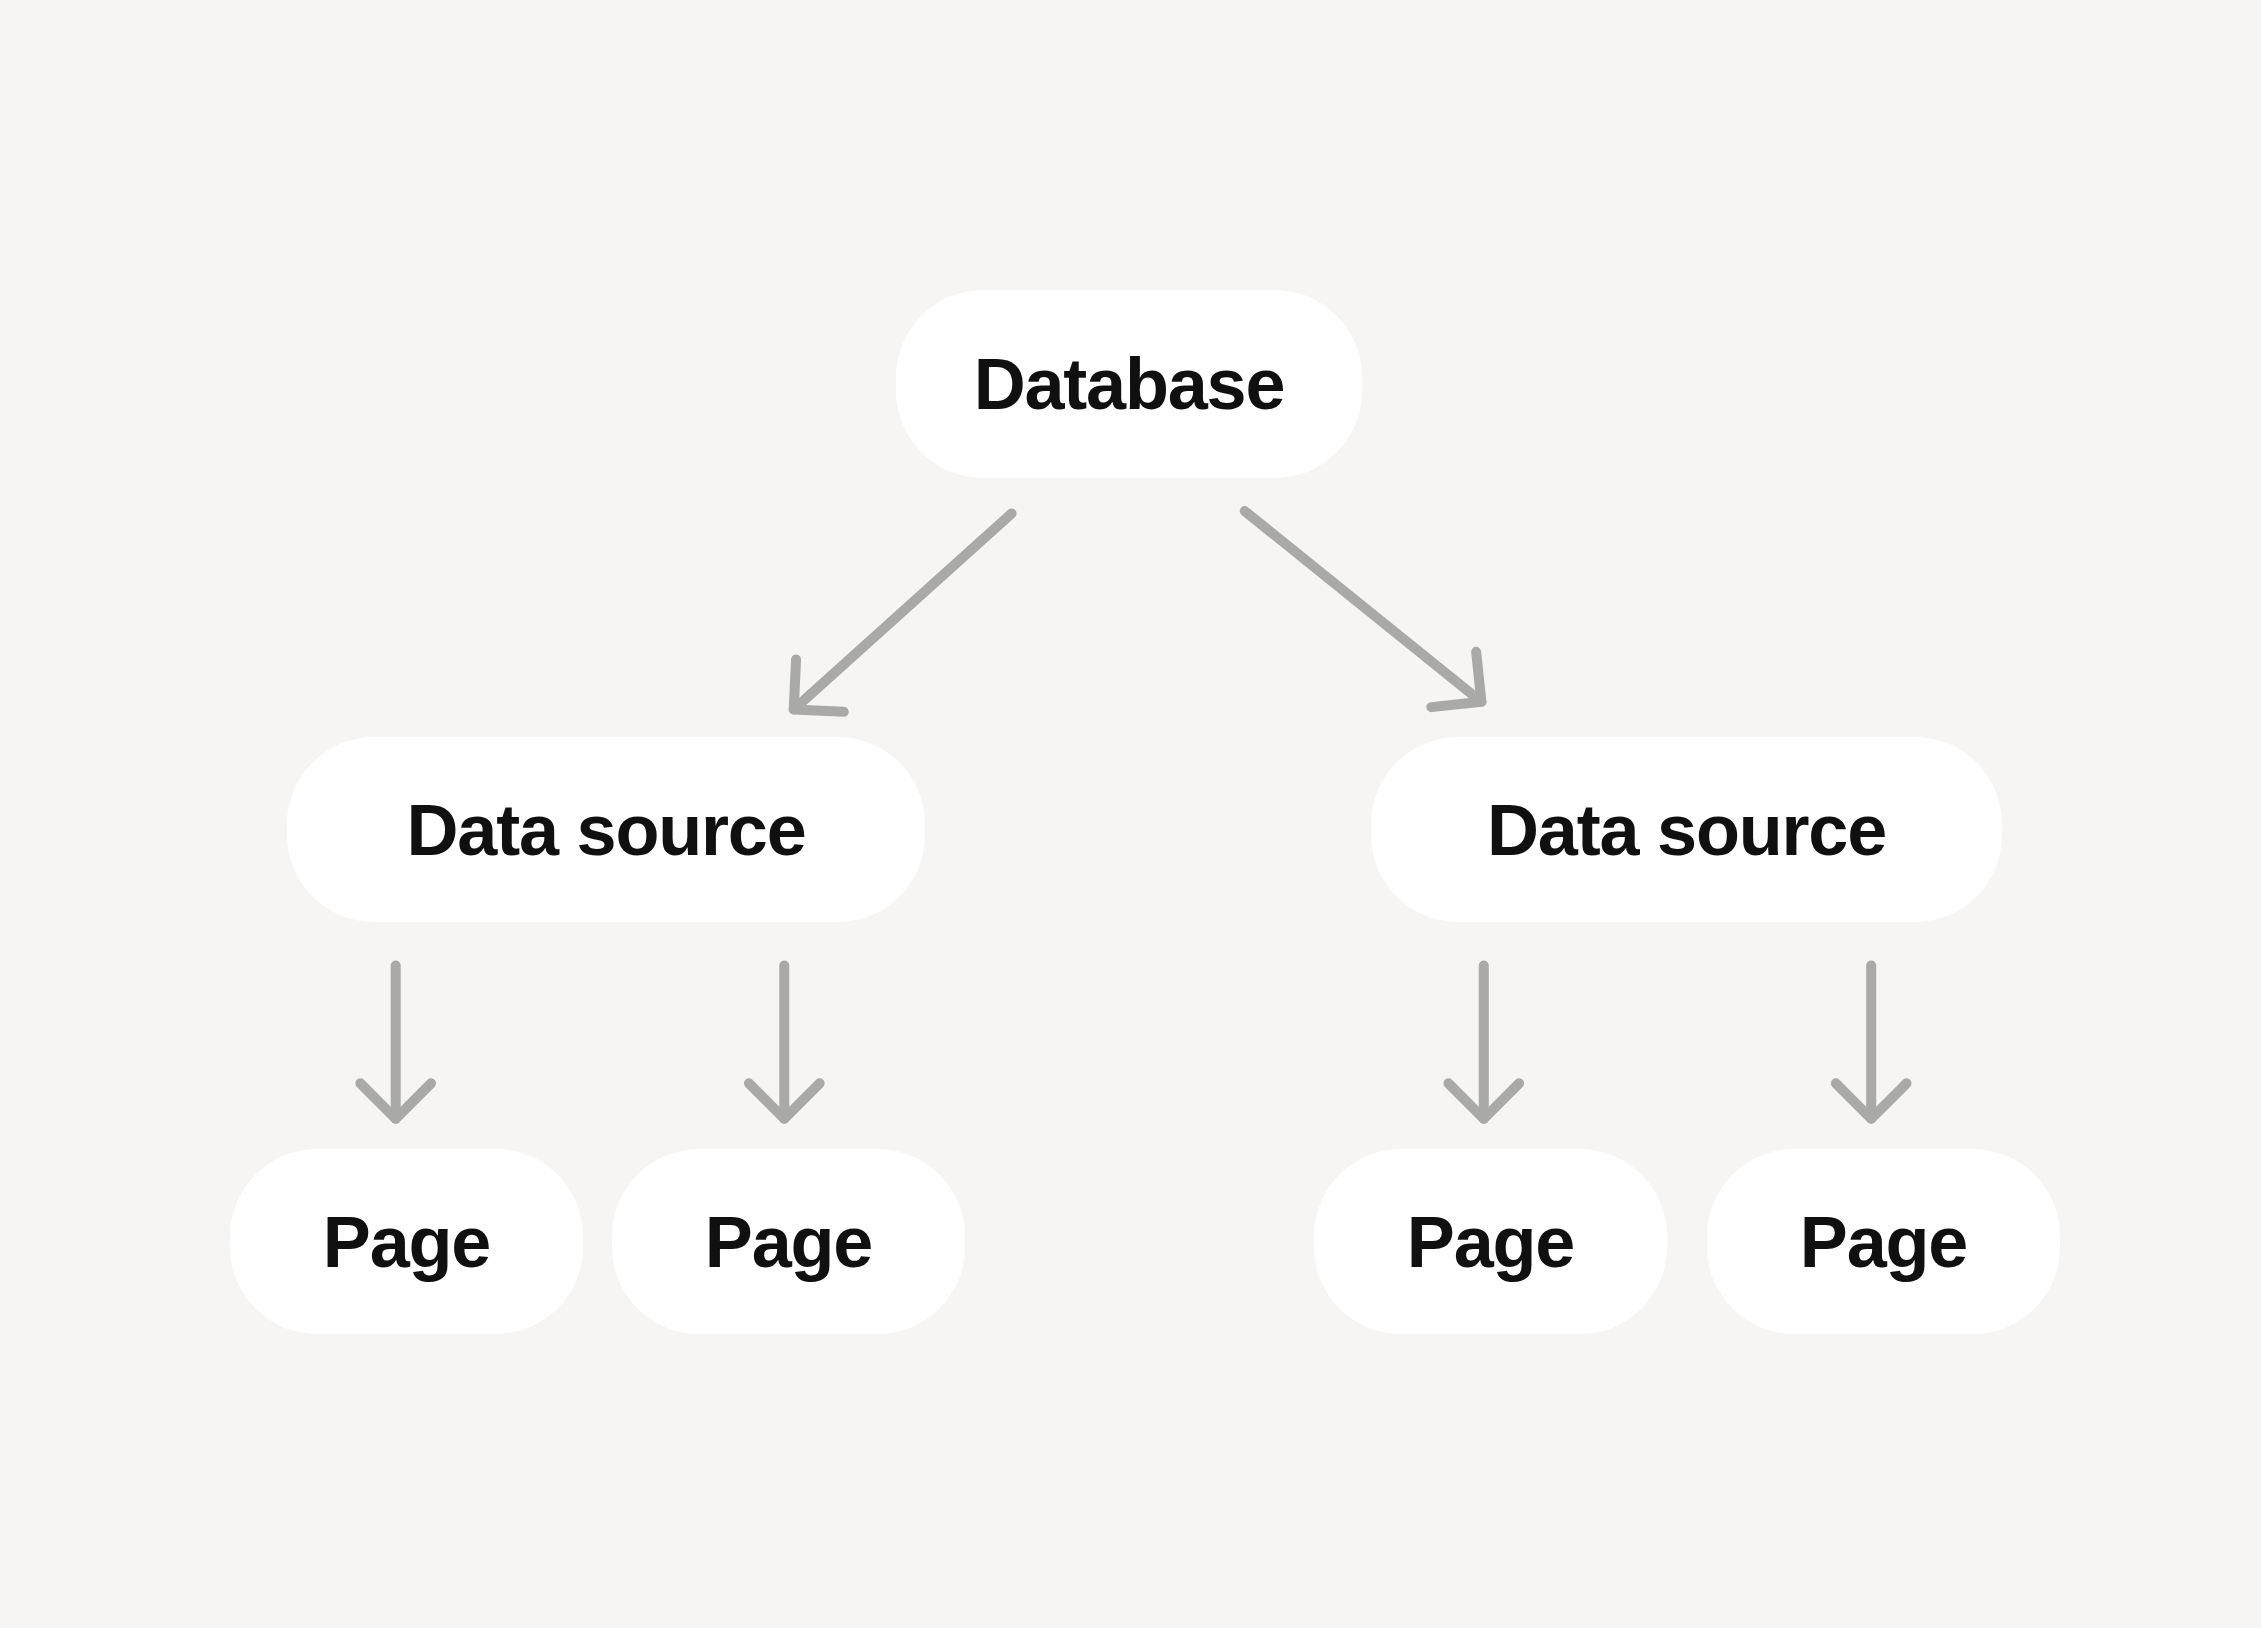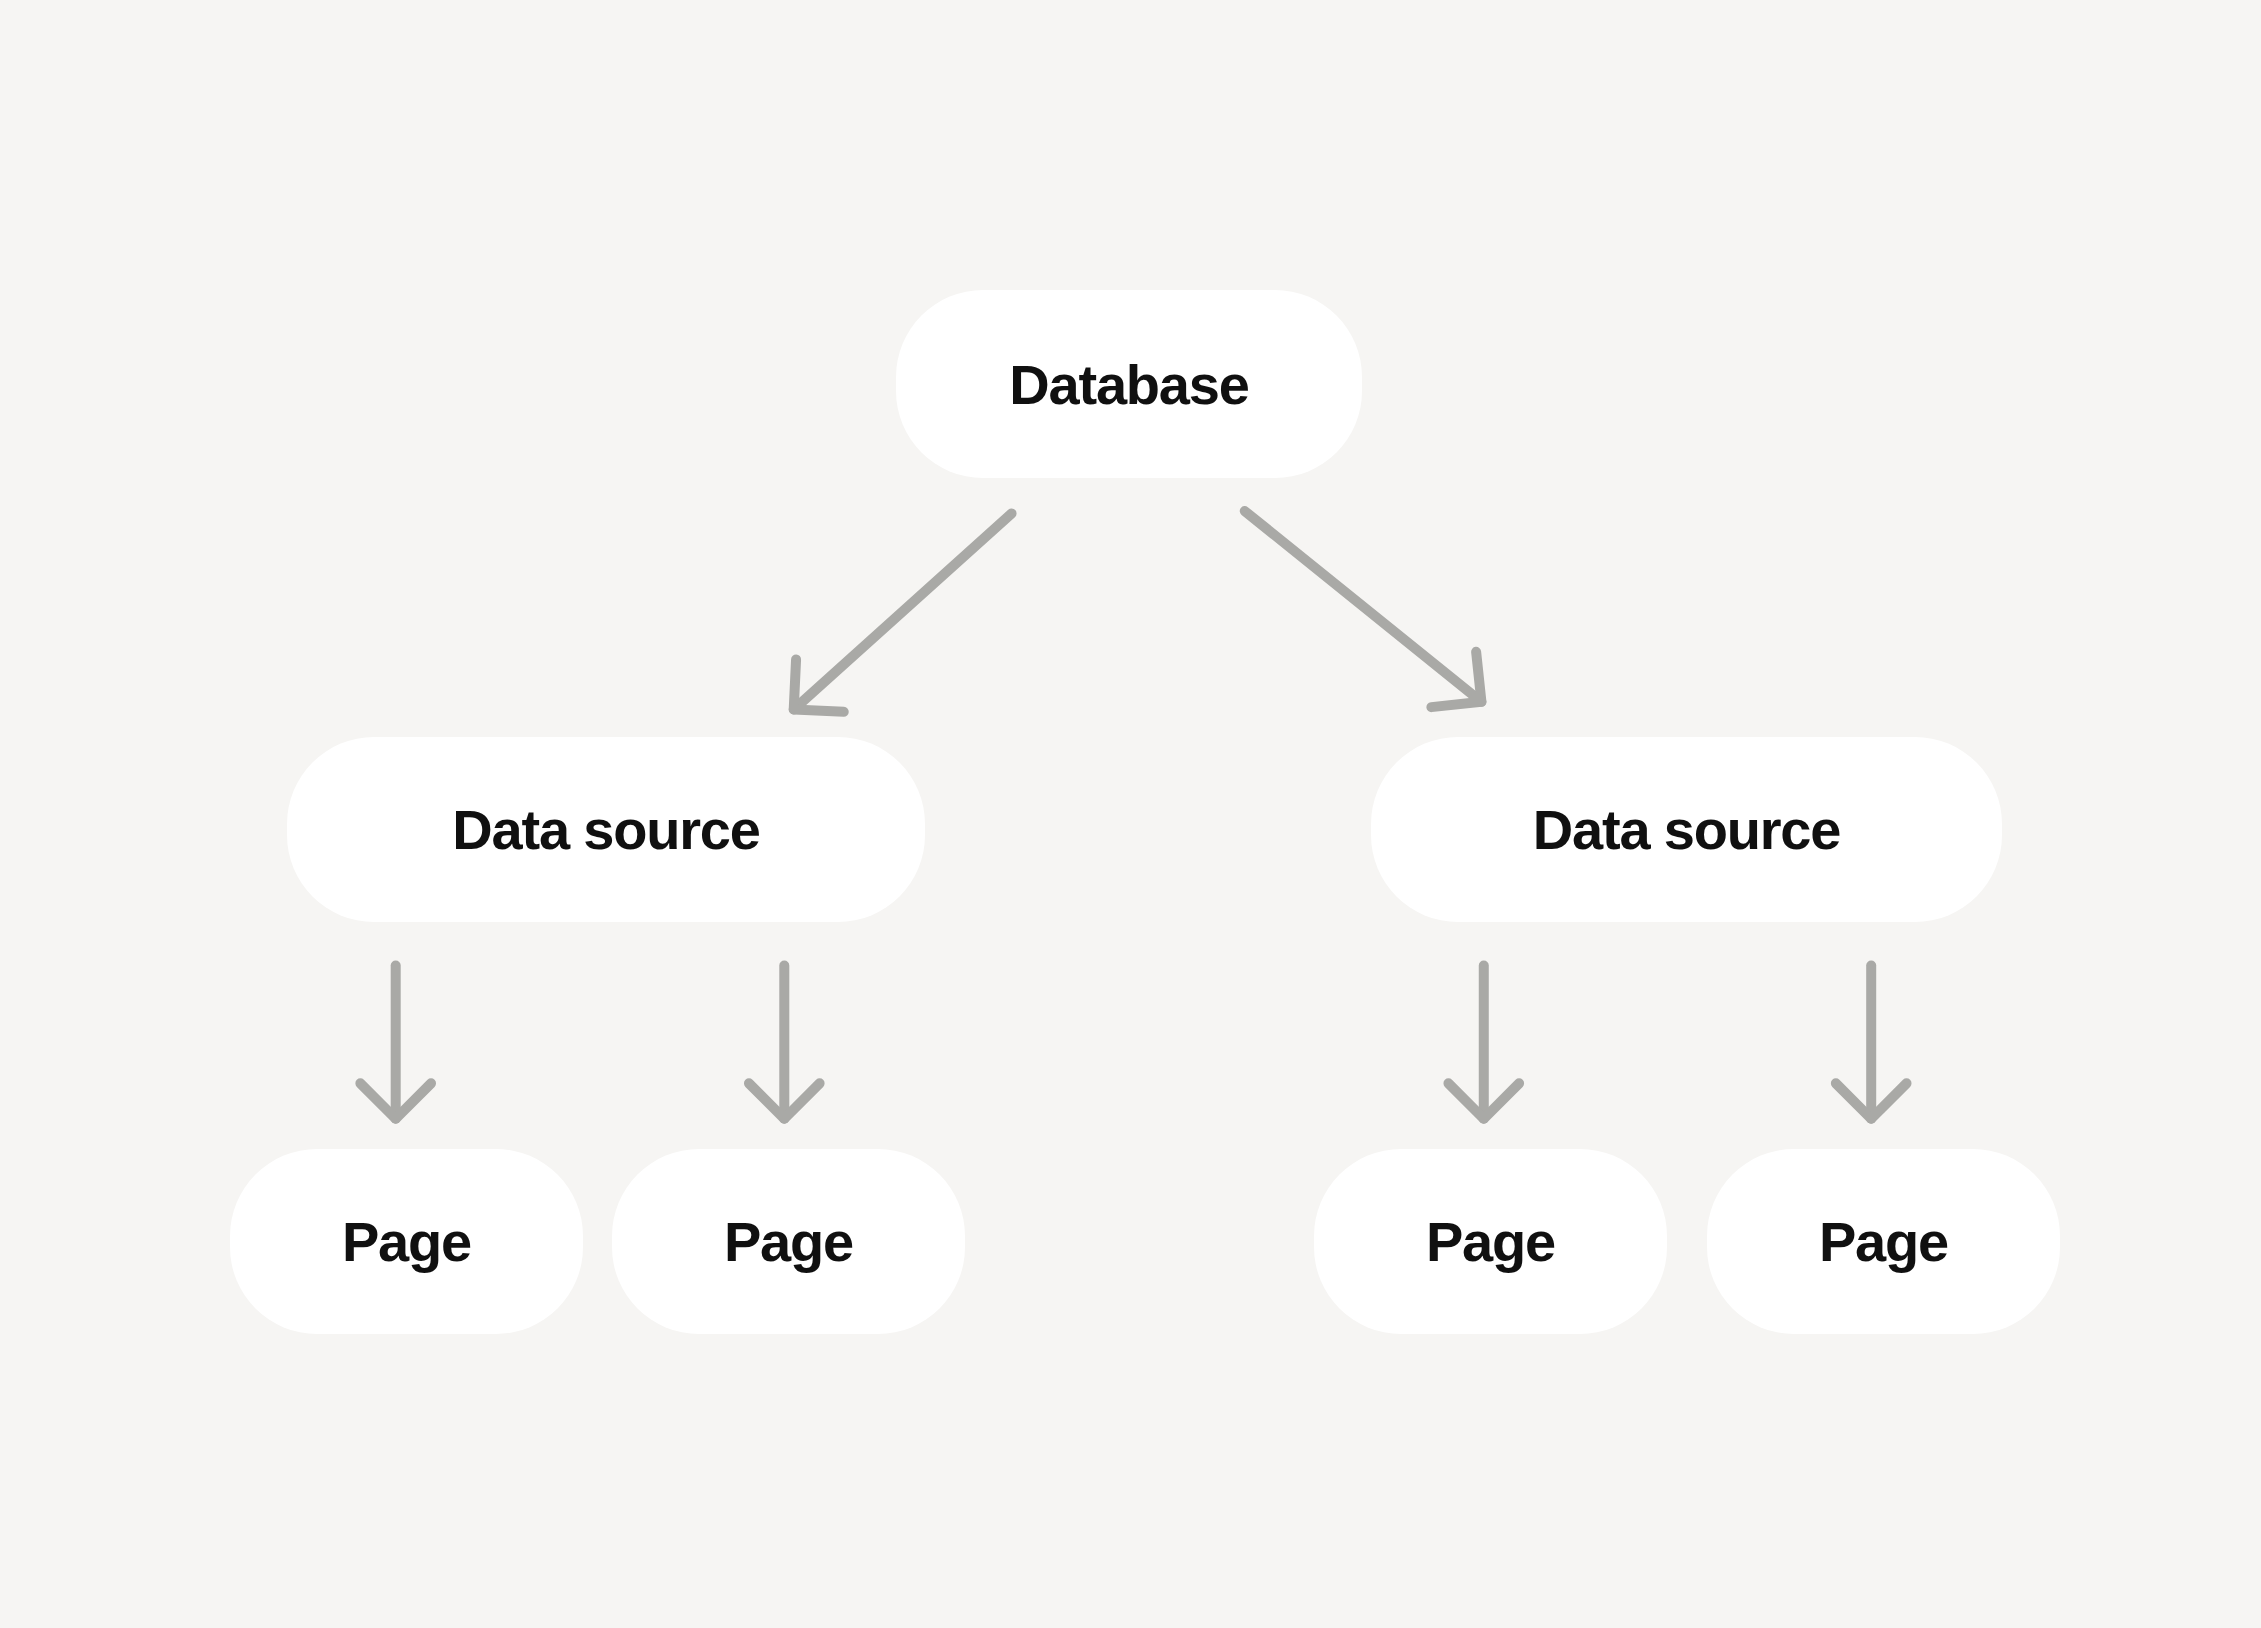--- a/index.html
+++ b/index.html
@@ -28,21 +28,21 @@
   .node {
     position: absolute;
     z-index: 2;
     background: #ffffff;
     border-radius: 87px;
     display: flex;
     align-items: center;
     justify-content: center;
   }
   .node .label {
-    font-size: 56px;
+    font-size: 72px;
     font-weight: 700;
     letter-spacing: -1.2px;
     color: #101010;
     white-space: nowrap;
   }
   
   .node-database          { left: 896px; top: 290px;  width: 466px;  height: 188px; }
   .node-data-source-left  { left: 287px;  top: 737px; width: 638px; height: 185px; }
   .node-data-source-right { left: 1371px; top: 737px; width: 631px; height: 185px; }
   .node-page-1            { left: 230px;  top: 1149px; width: 353px;  height: 185px; }

